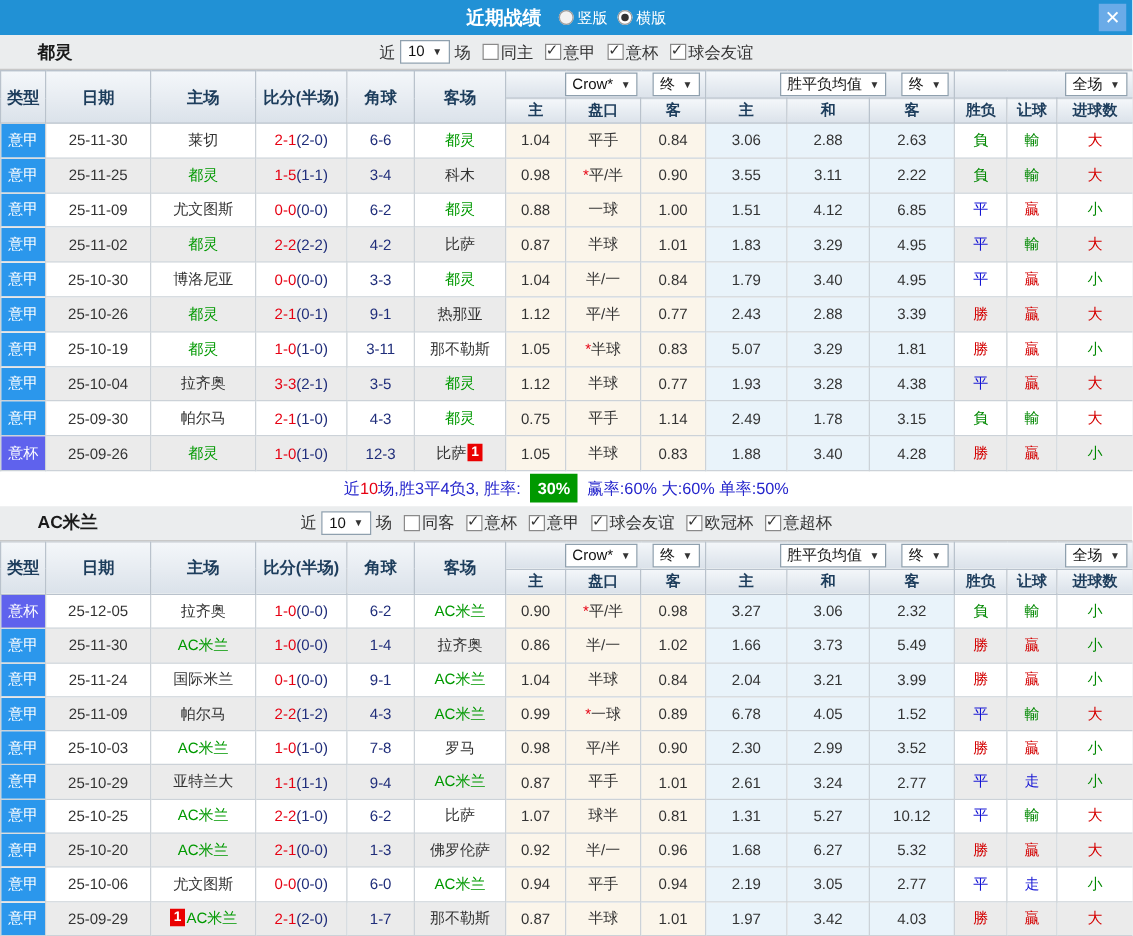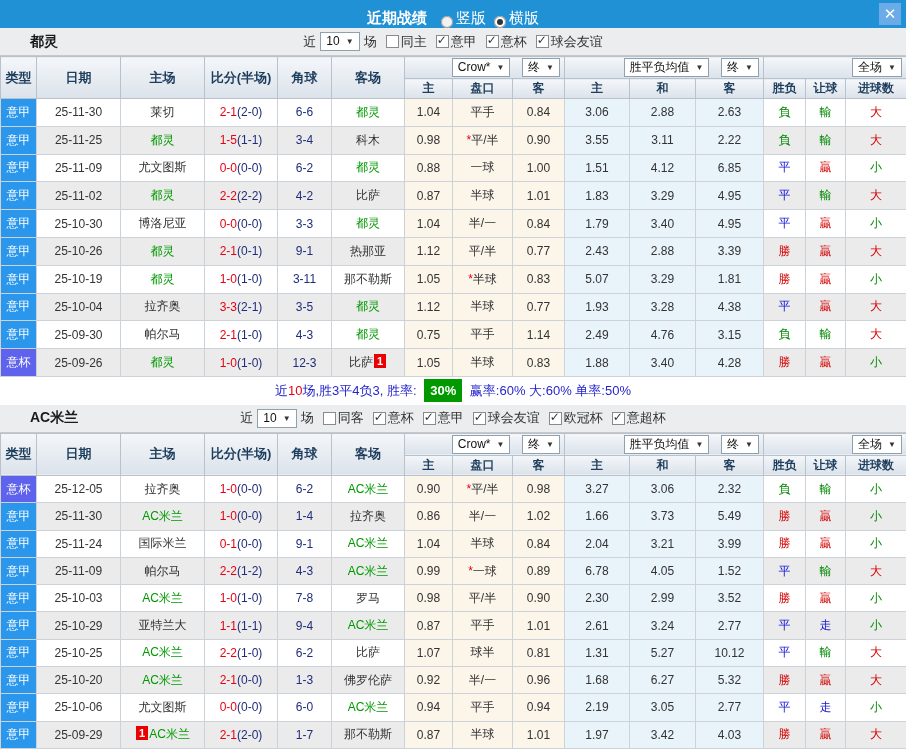--- a/index.html
+++ b/index.html
@@ -5,28 +5,28 @@
   :root{
     --titlebar_bg:#2191d5; --close_btn_bg:#6aabe8; --league_bg:#2b97ec; --cup_bg:#5f62ed;
     --team_green:#009900; --score_red:#e60012; --navy:#1f2d7a; --win_red:#d40000;
     --loss_green:#008800; --draw_blue:#1414d4; --summary_blue:#2525cc; --badge_green:#009900;
     --odds_bg:#fbf5ea; --avg_bg:#e9f3fa; --row_alt_bg:#ebebeb;
   }
   *{margin:0;padding:0;box-sizing:border-box;}
   html,body{width:906px;height:749px;overflow:hidden;background:#fff;
     font-family:"Liberation Sans","DejaVu Sans",sans-serif;}
   .titlebar{height:28px;background:var(--titlebar_bg);position:relative;display:flex;
-    align-items:flex-end;justify-content:center;color:#fff;}
+    align-items:center;justify-content:center;color:#fff;}
   .title{font-weight:bold;font-size:15px;margin-right:6px;}
   .radio{width:12px;height:12px;border-radius:50%;background:#f2f2f2;display:inline-block;
     margin:0 3px 0 8px;vertical-align:-2px;box-shadow:inset 0 0 0 1px #9a9a9a;}
   .radio.checked{background:#fff;}
   .radio.checked::after{content:'';display:block;width:6px;height:6px;border-radius:50%;
     background:#333;margin:3px;}
-  .radio-label{font-size:15px;}
+  .radio-label{font-size:12px;}
   .close-btn{position:absolute;right:5px;top:3px;width:22px;height:22px;background:var(--close_btn_bg);
     color:#fff;display:flex;align-items:center;justify-content:center;font-size:15px;
     font-weight:bold;cursor:pointer;}
   .section-bar{height:28px;background:#ebedee;border-bottom:1px solid #c8c8c8;display:flex;
     align-items:center;position:relative;font-size:13px;color:#333;}
   .team-name{position:absolute;left:30px;font-weight:bold;font-size:14px;color:#1a1a1a;}
   .filters{margin:0 auto;display:flex;align-items:center;}
   .f-label{font-size:13px;color:#333;white-space:pre;}
   .mini-select{border:1px solid #8fa0ae;background:#fff;padding:1px 5px;font-size:12px;
     display:inline-flex;align-items:center;gap:6px;margin:0 4px;color:#111;cursor:pointer;
@@ -307,21 +307,21 @@
         <td class="t-league"><span>意甲</span></td>
         <td><span>25-09-30</span></td>
         <td><span>帕尔马</span></td>
         <td><span class="ft">2-1</span><span class="ht">(1-0)</span></td>
         <td><span class="corner">4-3</span></td>
         <td><span class="team-green">都灵</span></td>
         <td class="odds"><span>0.75</span></td>
         <td class="odds"><span>平手</span></td>
         <td class="odds"><span>1.14</span></td>
         <td class="avg"><span>2.49</span></td>
-        <td class="avg"><span>4.76</span></td>
+        <td class="avg"><span>1.78</span></td>
         <td class="avg"><span>3.15</span></td>
         <td class="res"><span class="c-g">負</span></td>
         <td class="res"><span class="c-g">輸</span></td>
         <td class="res"><span class="c-r">大</span></td>
       </tr>
       <tr class="even">
         <td class="t-cup"><span>意杯</span></td>
         <td><span>25-09-26</span></td>
         <td><span class="team-green">都灵</span></td>
         <td><span class="ft">1-0</span><span class="ht">(1-0)</span></td>

